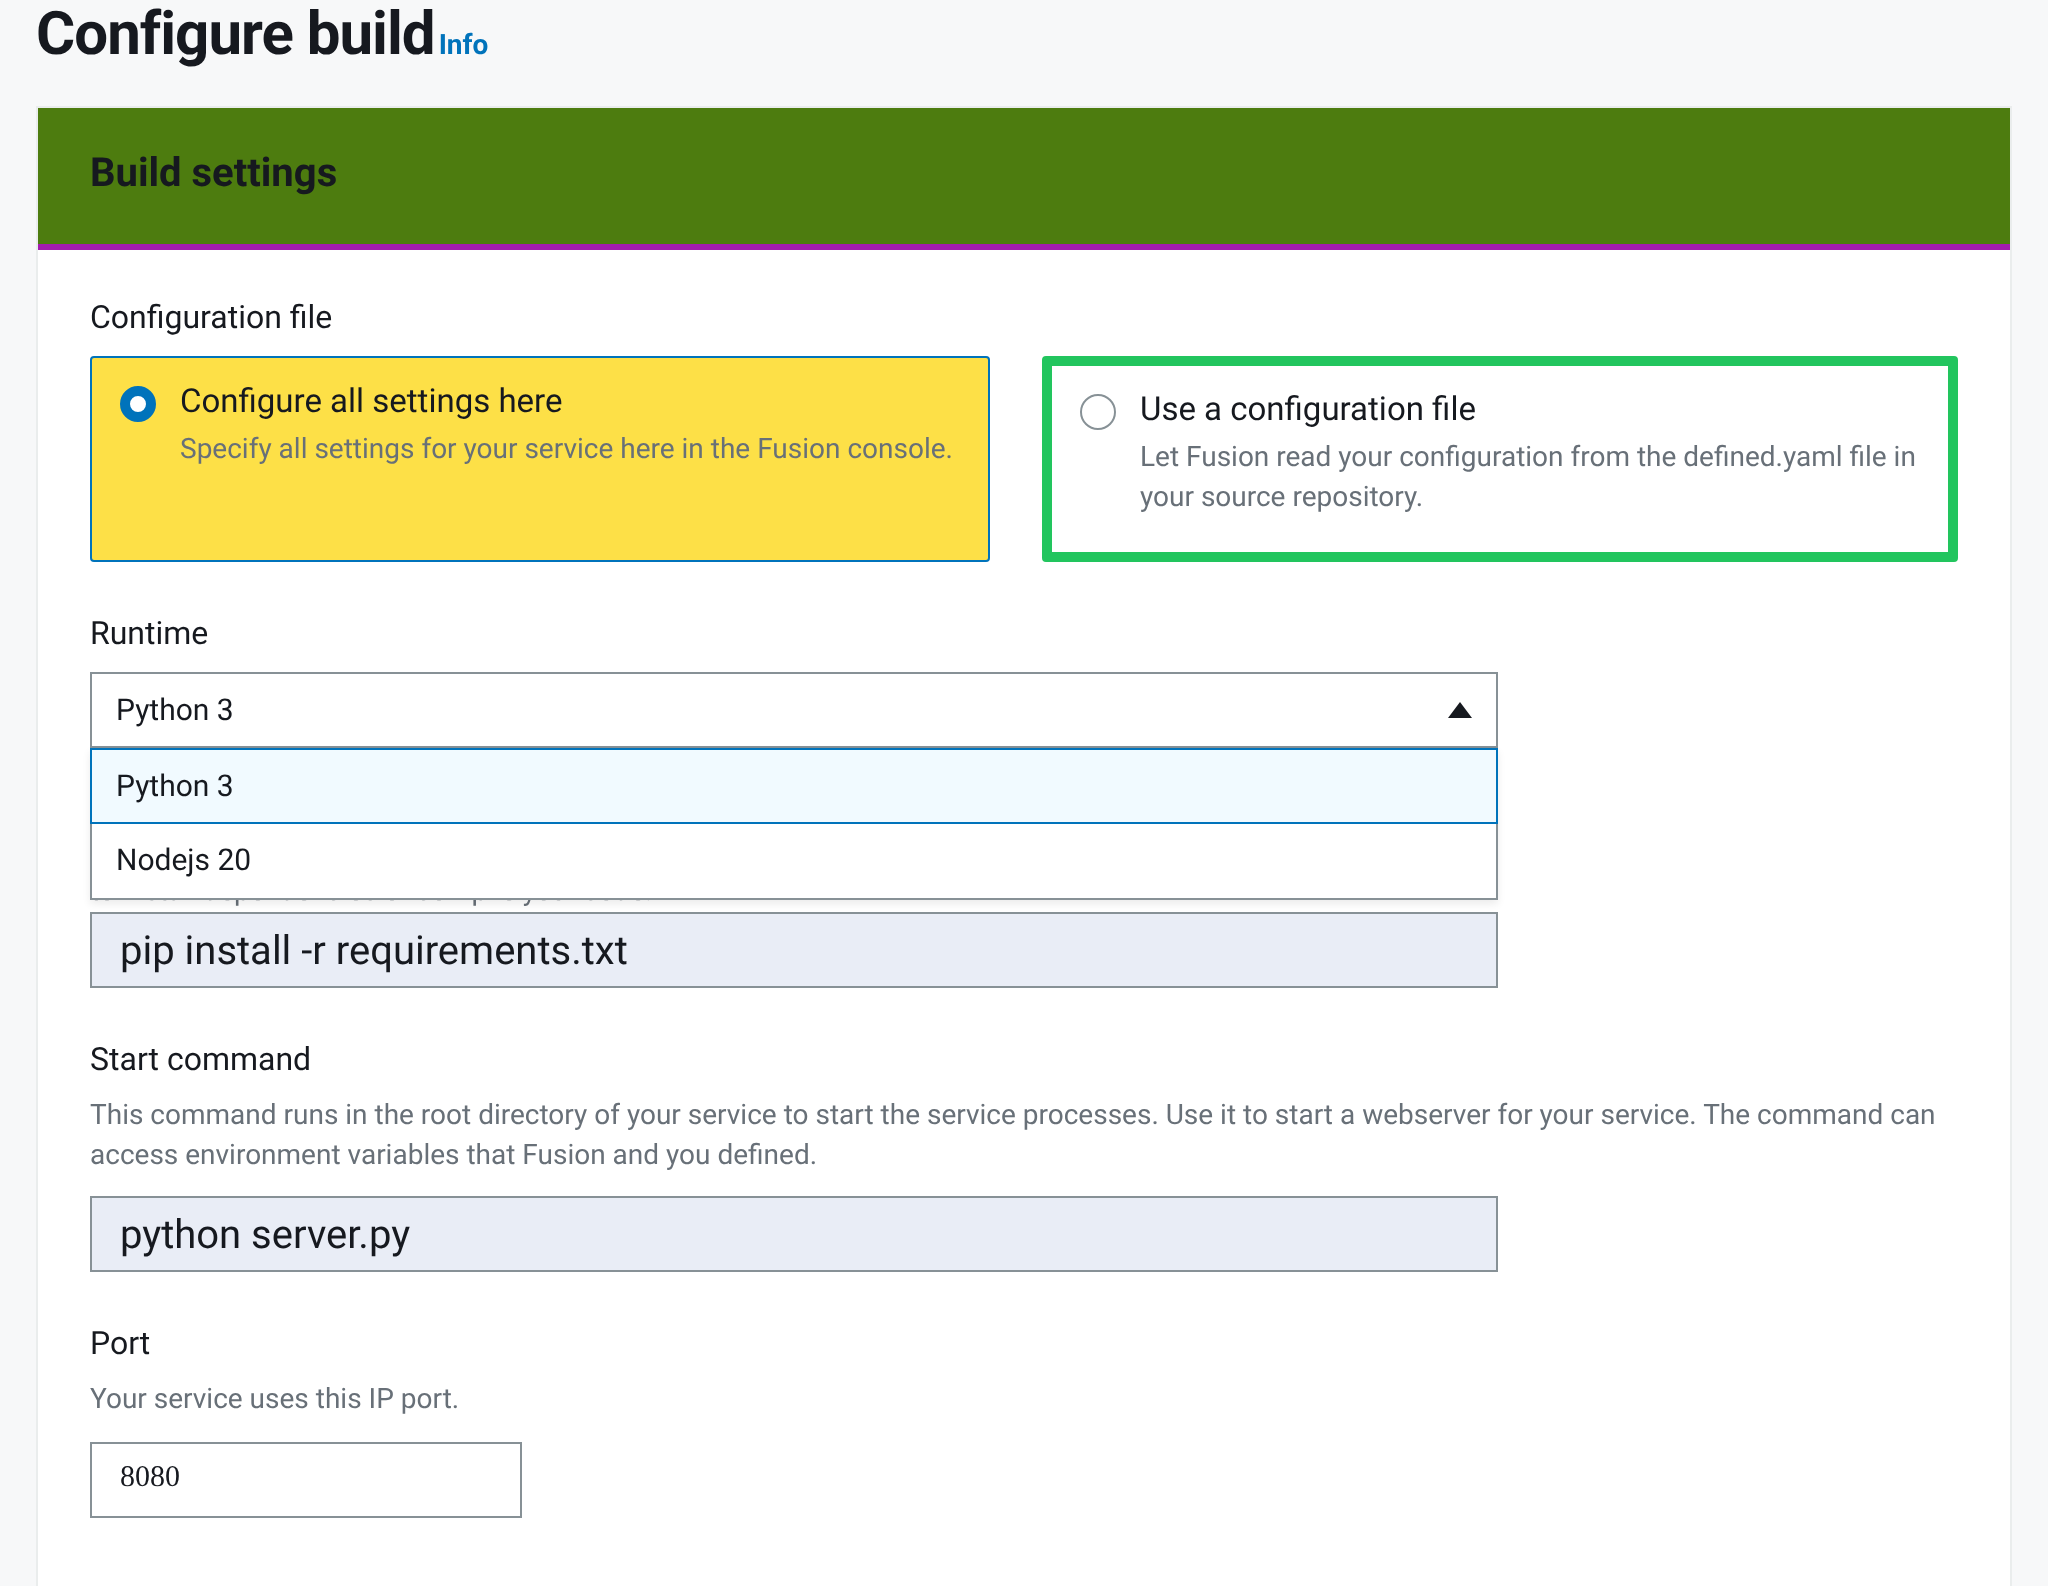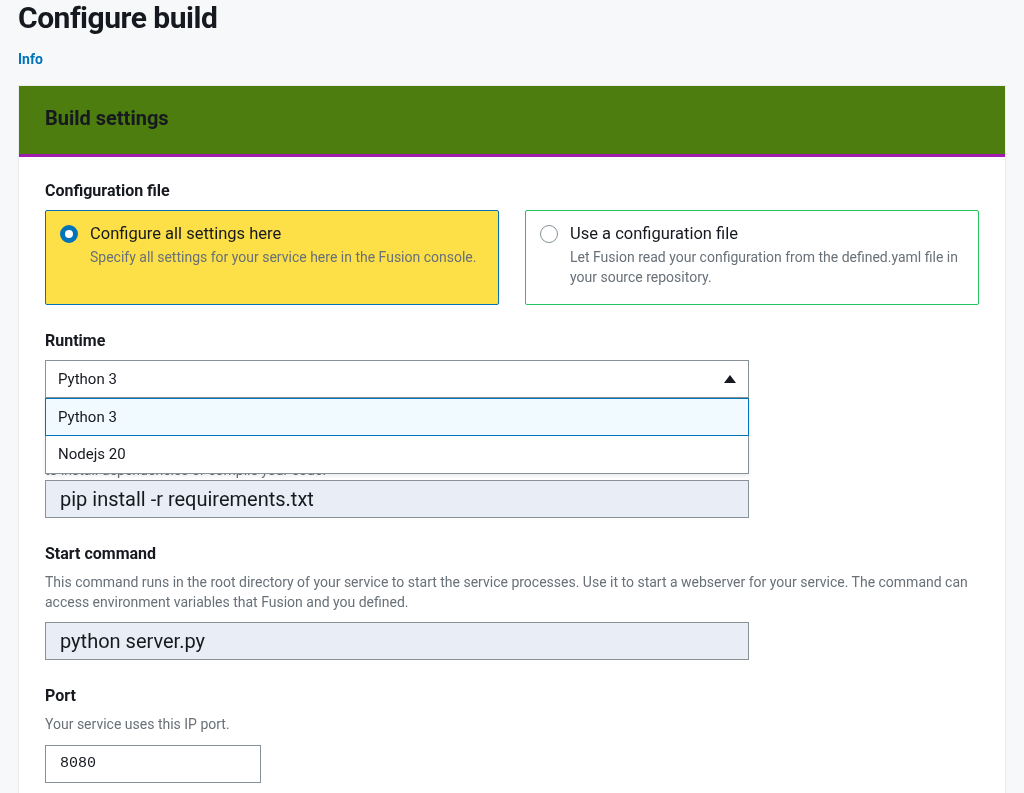--- a/index.html
+++ b/index.html
@@ -10,22 +10,21 @@
     background: #f7f8f9;
     color: #16191f;
     overflow: hidden;
   }
   .page-header {
     padding: 0 18px 18px 18px;
   }
   .page-title-row {
     display: flex;
     align-items: baseline;
-    gap: 16px;
-    flex-direction: column;
+    gap: 2px;
   }
   .page-title {
     font-size: 30px;
     font-weight: 700;
     letter-spacing: -0.5px;
   }
   .info-link {
     color: #0073bb;
     font-size: 14px;
     font-weight: 700;
@@ -43,39 +42,39 @@
   }
   .panel-head h2 {
     font-size: 20px;
     font-weight: 700;
   }
   .panel-body {
     padding: 24px 26px 20px 26px;
   }
   .section-label {
     font-size: 16px;
-    font-weight: 700;
+    font-weight: 400;
     color: #16191f;
     margin-bottom: 10px;
   }
   .section-desc {
     font-size: 14px;
     color: #687078;
     margin-top: 2px;
     margin-bottom: 10px;
     line-height: 1.4;
   }
   .tile-row {
     display: flex;
     gap: 26px;
     margin-bottom: 26px;
   }
   .tile {
     flex: 1;
-    border: 1px solid #22c55e;
+    border: 5px solid #22c55e;
     border-radius: 2px;
     padding: 12px 14px 16px 14px;
     display: flex;
     gap: 12px;
     cursor: pointer;
     background: #fff;
   }
   .tile.selected {
     border: 1px solid #0073bb;
     background: #fde047;
@@ -165,21 +164,21 @@
     font-family: inherit;
   }
   .text-input-sm {
     width: 216px;
     height: 38px;
     border: 1px solid #879196;
     background: #fff;
     padding: 12px 14px;
     font-size: 15px;
     color: #16191f;
-    font-family: Liberation Mono, monospace;
+    font-family: Liberation Serif, serif;
   }
 </style>
 </head>
 <body>
 
 <div class="page-header">
   <div class="page-title-row">
     <h1 class="page-title">Configure build</h1>
     <span class="info-link">Info</span>
   </div>

